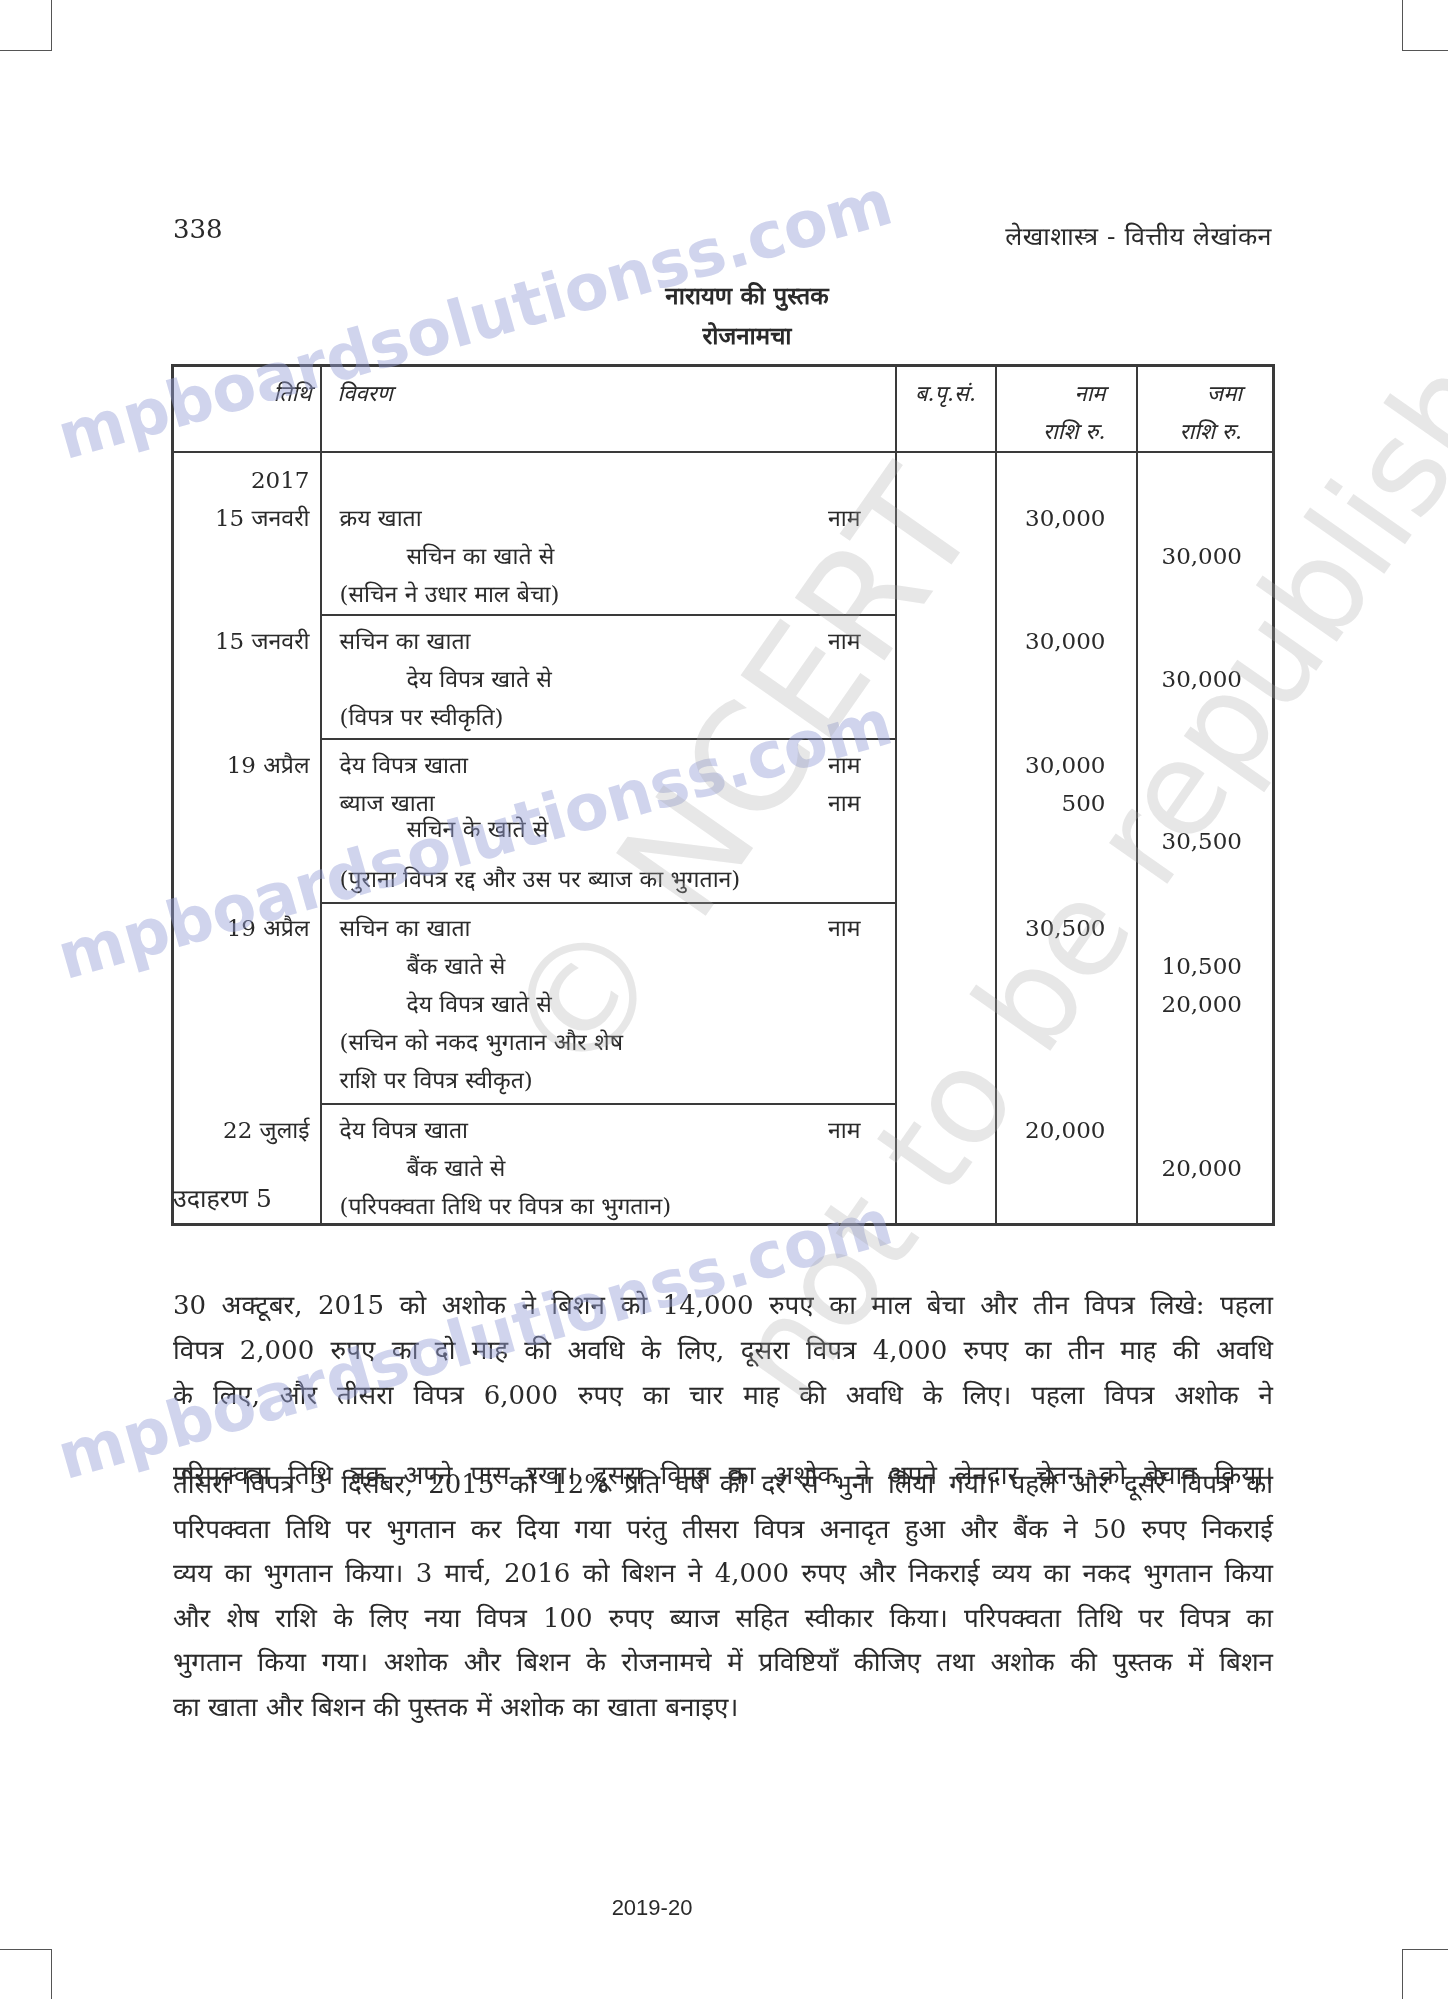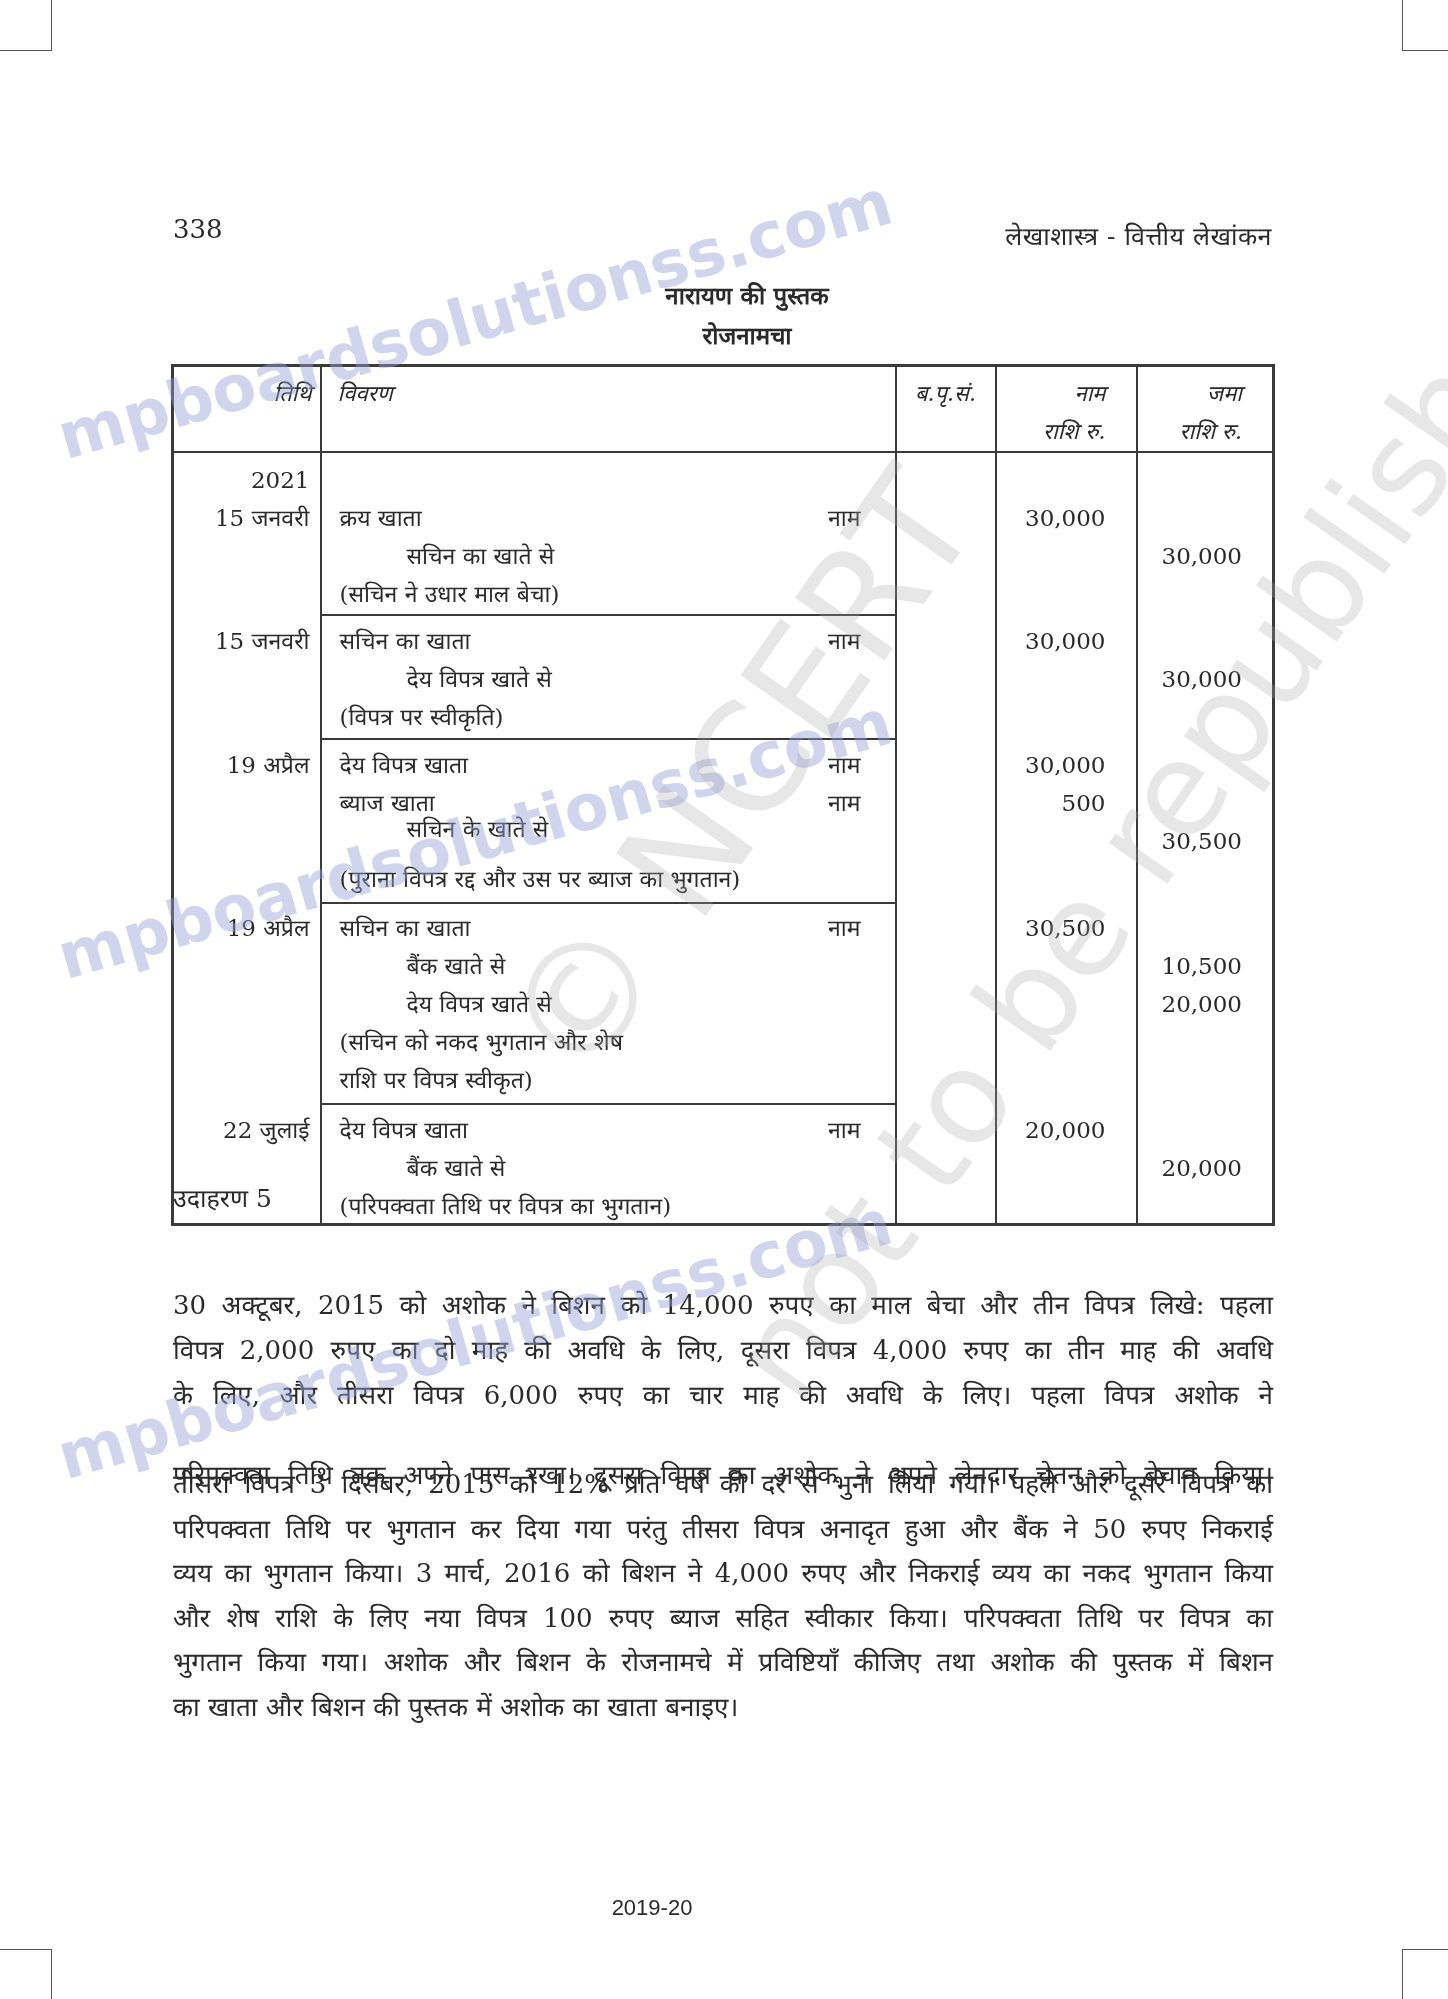--- a/index.html
+++ b/index.html
@@ -83,21 +83,21 @@
     <th class="th-amt">
       <div class="th-inner">
             <div>जमा</div>
             <div>राशि रु.</div>
           </div>
     </th>
   </tr>
   <tr>
 
     <td class="col-body">
-      <div class="line date-line" style="top:8px;">2021</div>
+      <div class="line date-line" style="top:8px;">2017</div>
       <div class="line date-line" style="top:46px;">15 जनवरी</div>
       <div class="line date-line" style="top:169px;">15 जनवरी</div>
       <div class="line date-line" style="top:293px;">19 अप्रैल</div>
       <div class="line date-line" style="top:456px;">19 अप्रैल</div>
       <div class="line date-line" style="top:658px;">22 जुलाई</div>
     </td>
 
     <td class="col-body">
 
       <div class="line desc-line" style="top:46px;">क्रय खाता</div>

